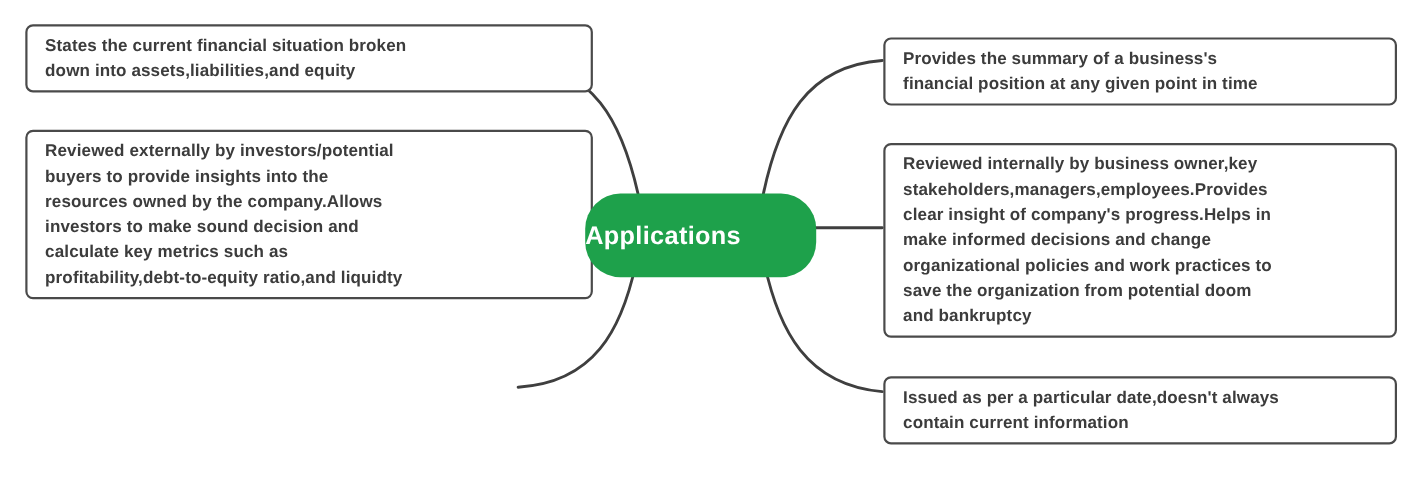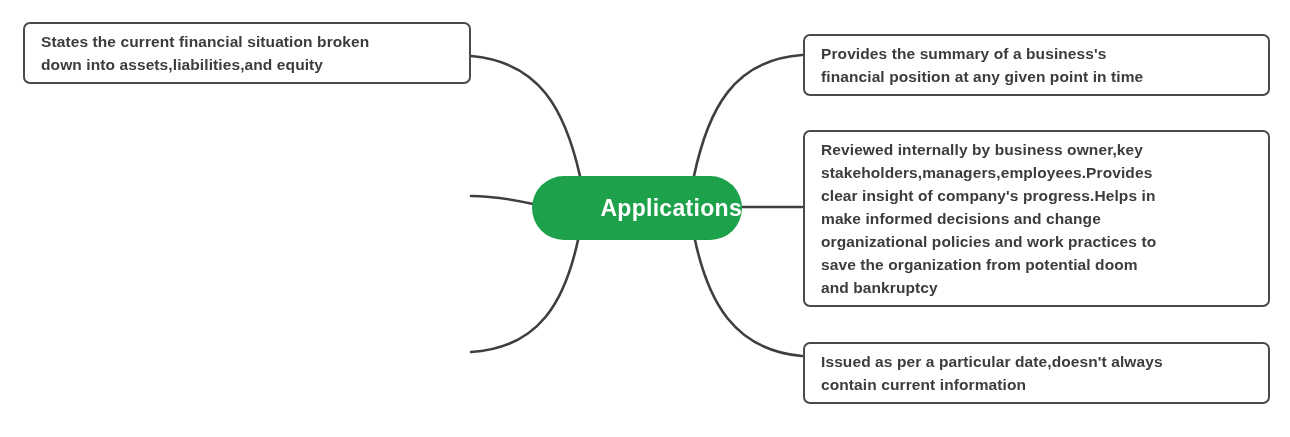--- a/index.html
+++ b/index.html
@@ -22,32 +22,32 @@
     border: 2px solid var(--box-border, #4a4a4a);
     border-radius: 7px;
     padding: 6px 8px 6px 16px;
     font-weight: bold;
     font-size: 15.5px;
     line-height: 23px;
     color: var(--text-color, #3c3c3c);
     white-space: pre-line;
     letter-spacing: 0.1px;
   }
-  .left-box  { left: 23px;  width: 448px; }
+  .left-box  { left: 23px;  width: 516px; }
   .right-box { left: 803px; width: 467px; margin-top: 12px; }
 
   .center-node {
     position: absolute;
     left: 532px; top: 176px;
-    width: 210px; height: 64px;
+    width: 210px; height: 76px;
     background: var(--accent, #1ea14b);
     border-radius: 32px;
     display: flex;
     align-items: center;
-    justify-content: flex-end;
+    justify-content: flex-start;
   }
   .center-node .label {
     color: #ffffff;
     font-weight: bold;
     font-size: 23px;
     letter-spacing: 0.3px;
   }
 </style>
 </head>
 <body>
@@ -59,20 +59,26 @@
     <path d="M 471 196 C 495 196, 515 200, 533 204"></path>
     <path d="M 471 352 C 540 348, 565 300, 578 240"></path>
     <path d="M 802 55 C 733 60, 708 110, 694 176"></path>
     <path d="M 742 207 L 802 207"></path>
     <path d="M 802 356 C 733 350, 708 300, 695 240"></path>
   </svg>
 
   <div class="node-box left-box" style="top:22px">States the current financial situation broken
 down into assets,liabilities,and equity</div>
 
+  <div class="node-box left-box" style="top:118px">Reviewed externally by investors/potential
+buyers to provide insights into the
+resources owned by the company.Allows
+investors to make sound decision and
+calculate key metrics such as
+profitability,debt-to-equity ratio,and liquidty</div>
 
 
   <div class="node-box right-box" style="top:22px">Provides the summary of a business's
 financial position at any given point in time</div>
 
   <div class="node-box right-box" style="top:330px">Issued as per a particular date,doesn't always
 contain current information</div>
 
   <div class="node-box right-box" style="top:118px">Reviewed internally by business owner,key
 stakeholders,managers,employees.Provides

